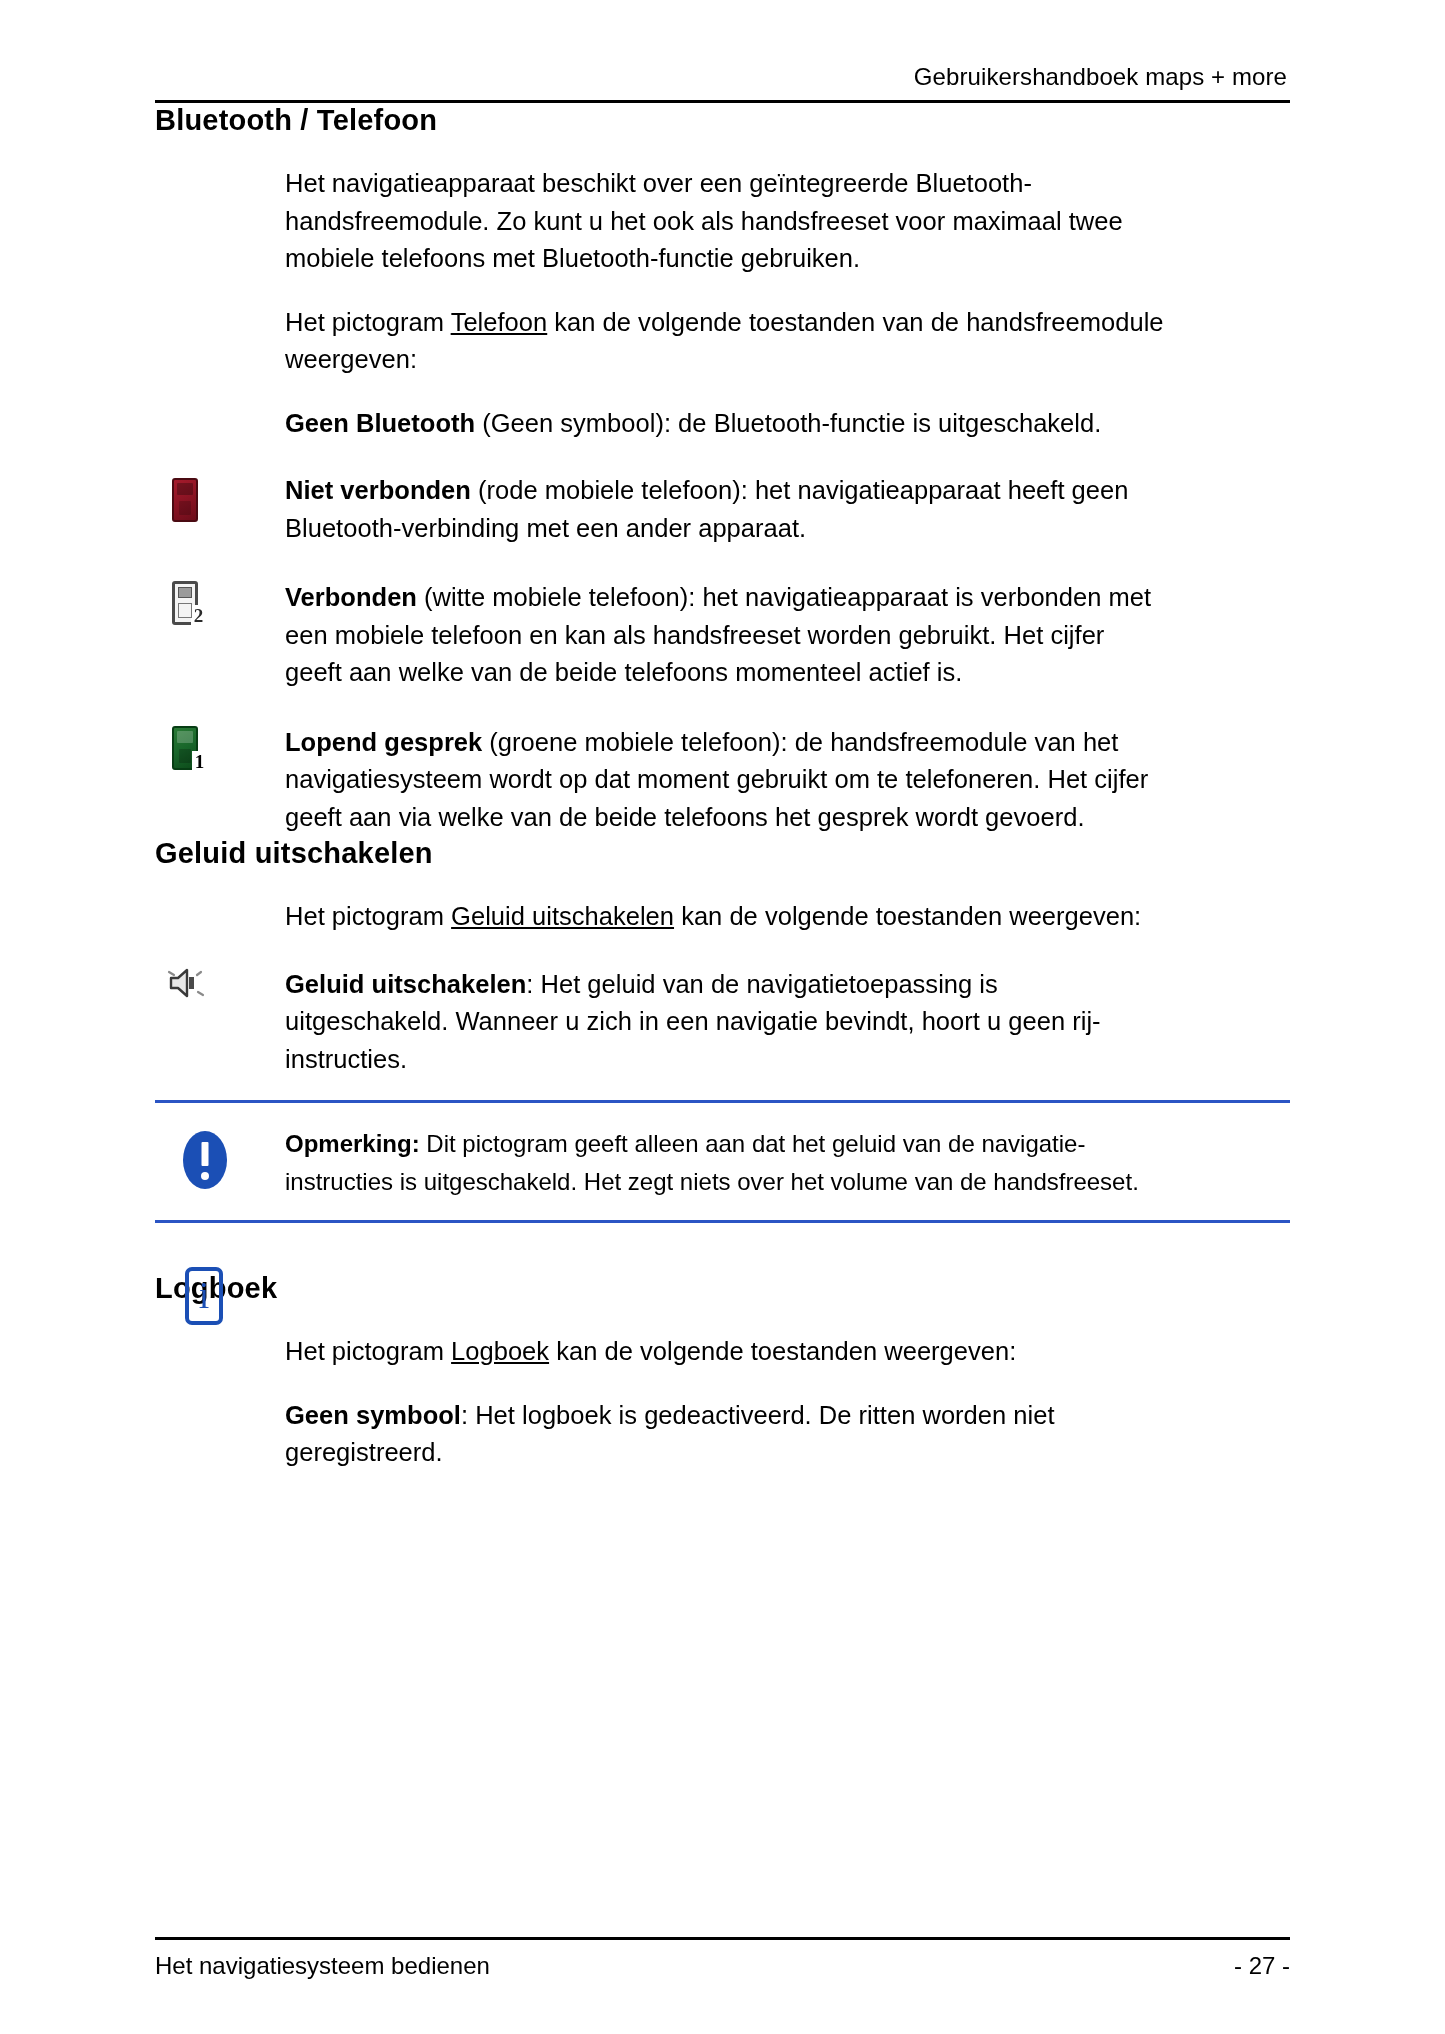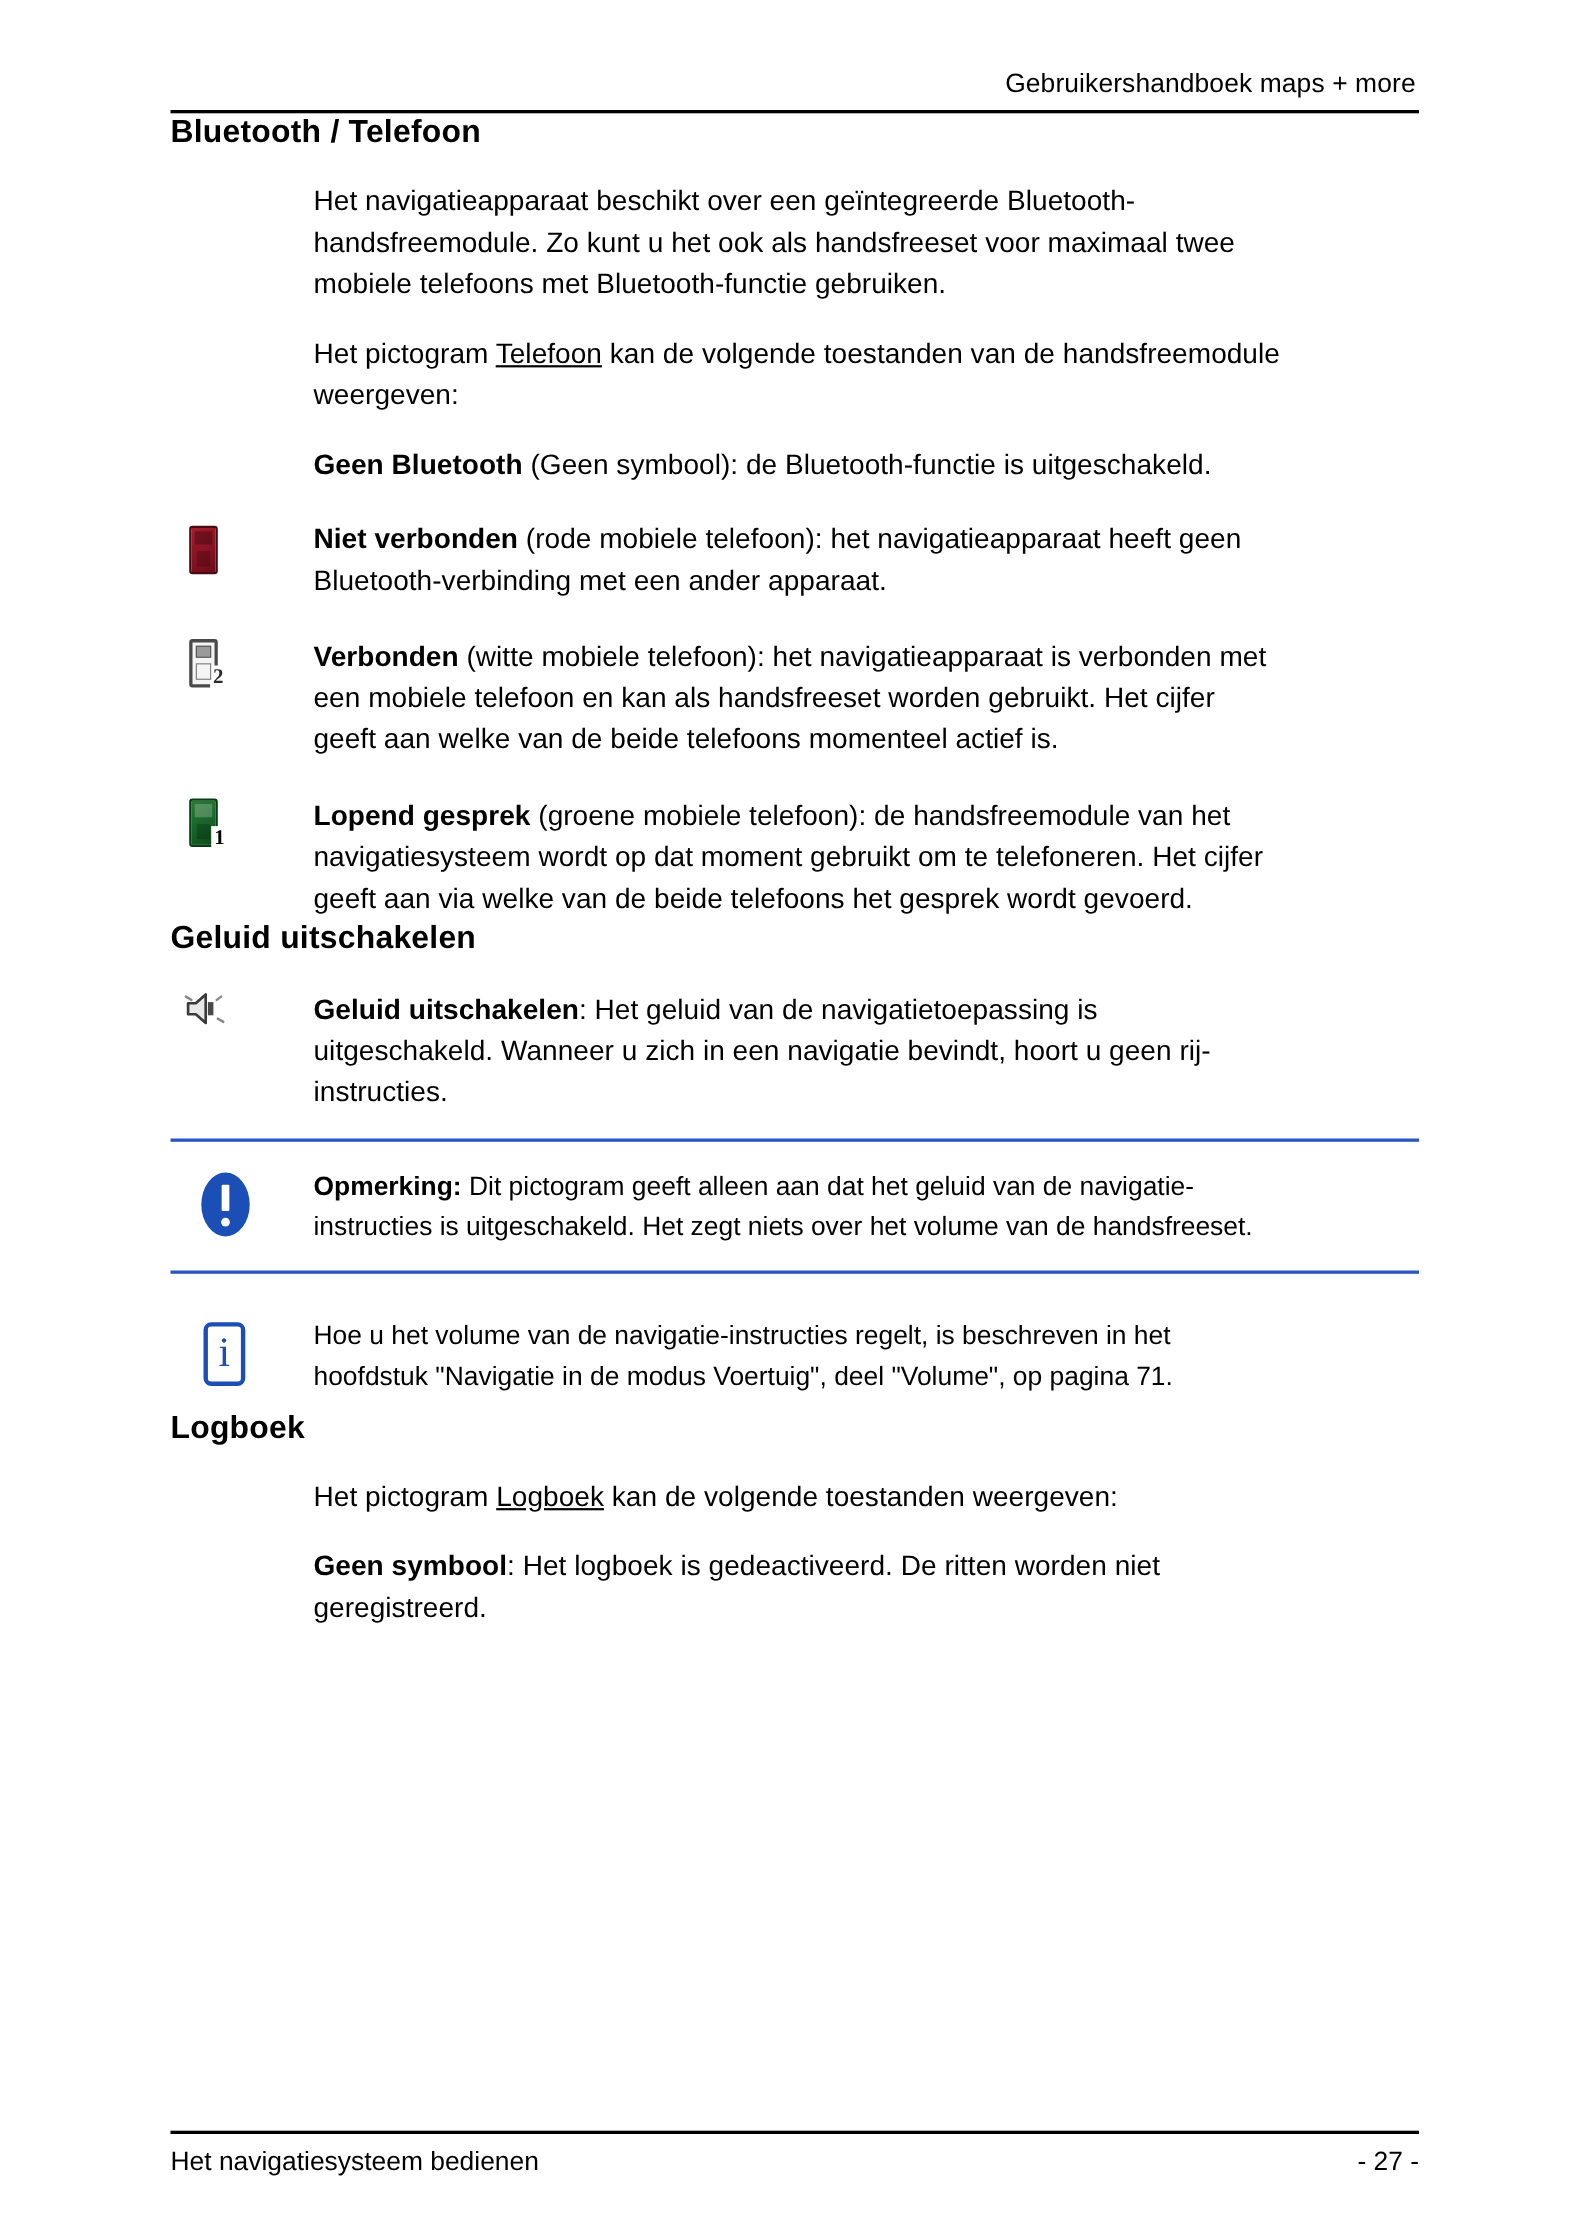--- a/index.html
+++ b/index.html
@@ -320,20 +320,23 @@
       <div class="phone-ico phone-green">
         <span class="digit-badge">1</span>
       </div>
     </div>
     <span class="bold">Lopend gesprek</span><span> (groene mobiele telefoon): de handsfreemodule van het navigatiesysteem wordt op dat moment gebruikt om te telefoneren. Het cijfer geeft aan via welke van de beide telefoons het gesprek wordt gevoerd.</span>
   </div>
 
   <h2 class="section-heading h-geluid">Geluid uitschakelen</h2>
 
   <div class="body-block">
+    <div class="para first">
+      <span>Het pictogram </span><span class="ul">Geluid uitschakelen</span><span> kan de volgende toestanden weergeven:</span>
+    </div>
 
   </div>
 
   <div class="icon-row para" style="margin-top:30px;">
     <div class="icon-slot" style="top:0px;left:-118px;">
       <svg class="mute-ico" viewBox="0 0 40 34">
         <path d="M4 12 L11 12 L20 4 L20 30 L11 22 L4 22 Z" fill="#e8e8e8" stroke="#3a3a3a" stroke-width="2.4" stroke-linejoin="round"></path>
         <rect x="22" y="11" width="5" height="12" fill="#4a4a4a"></rect>
         <path d="M30 9 L34 6" stroke="#8a8a8a" stroke-width="2.2" stroke-linecap="round"></path>
         <path d="M31 26 L36 29" stroke="#8a8a8a" stroke-width="2.2" stroke-linecap="round"></path>
@@ -351,21 +354,20 @@
       <span class="bold">Opmerking:</span><span> Dit pictogram geeft alleen aan dat het geluid van de navigatie-instructies is uitgeschakeld. Het zegt niets over het volume van de handsfreeset.</span>
     </div>
   </div>
 
   <div class="info-box">
     <div class="note-ico-slot" style="top:12px;left:30px;">
       <div class="info-ico">
         <div class="info-ico-glyph">i</div>
       </div>
     </div>
-    <div class="note-inner">Hoe u het volume van de navigatie-instructies regelt, is beschreven in het hoofdstuk "Navigatie in de modus Voertuig", deel "Volume", op pagina 71.</div>
   </div>
 
   <h2 class="section-heading h-logboek">Logboek</h2>
 
   <div class="body-block">
     <div class="para first">
       <span>Het pictogram </span><span class="ul">Logboek</span><span> kan de volgende toestanden weergeven:</span>
     </div>
 
     <div class="para">

